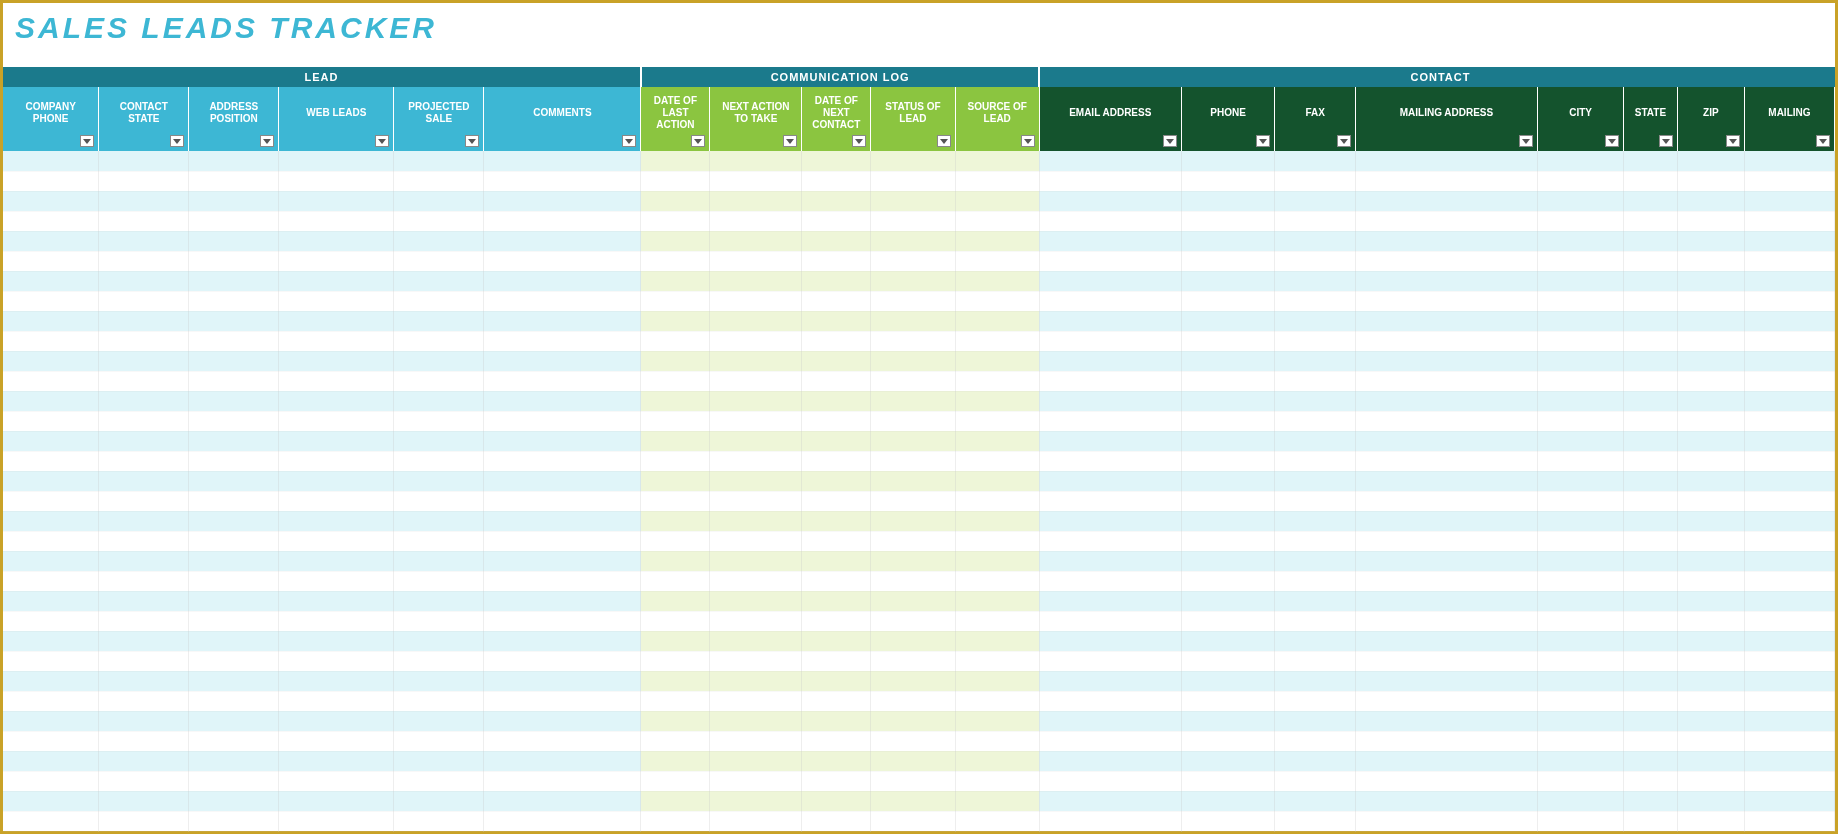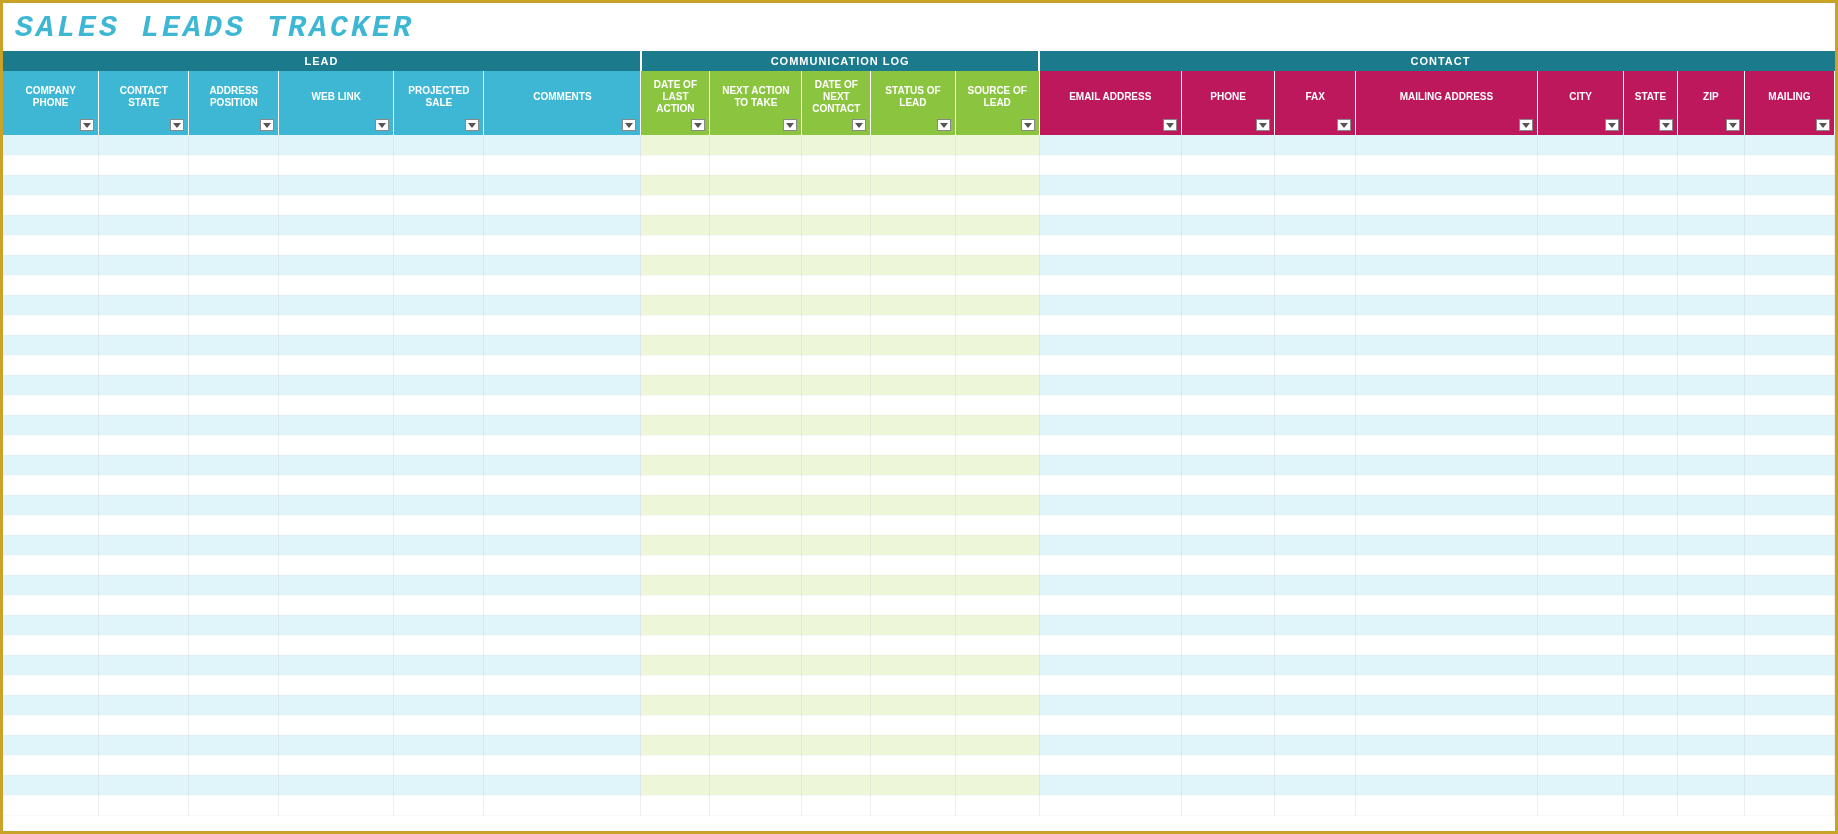--- a/index.html
+++ b/index.html
@@ -16,29 +16,30 @@
   height: 100%;
   background: #fff;
 }
 .title {
   font-size: 30px;
   font-weight: bold;
   font-style: italic;
   color: #3db7d4;
   letter-spacing: 3px;
   padding: 8px 12px 6px 12px;
-  font-family: Liberation Mono, monospace;
+  font-family: Liberation Sans, sans-serif;
 }
 .table-wrap {
   width: 100%;
 }
 table {
   width: 100%;
   border-collapse: collapse;
   table-layout: fixed;
+  margin-top: 16px;
 }
 .group-header th {
   background: #1b7a8c;
   color: #fff;
   font-size: 11px;
   font-weight: bold;
   text-align: center;
   padding: 4px;
   border-right: 2px solid #fff;
   letter-spacing: 1px;
@@ -50,21 +51,21 @@
   font-weight: bold;
   text-align: center;
   padding: 8px 4px 20px 4px;
   position: relative;
   vertical-align: middle;
   border-right: 1px solid rgba(255,255,255,0.3);
   line-height: 1.2;
 }
 .col-headers th.lead-col { background: #3db7d4; }
 .col-headers th.comm-col { background: #8bc540; }
-.col-headers th.contact-col { background: #be185d; text-align: center; }
+.col-headers th.contact-col { background: #14532d; text-align: center; }
 .filter-icon {
   position: absolute;
   bottom: 4px;
   right: 4px;
   width: 14px;
   height: 12px;
   background: #fff;
   border: 1px solid #888;
   display: flex;
   align-items: center;
@@ -142,21 +143,21 @@
       <thead>
         <tr class="group-header" id="group-row">
             <th colspan="6">LEAD</th>
             <th colspan="5">COMMUNICATION LOG</th>
             <th colspan="8">CONTACT</th>
           </tr>
         <tr class="col-headers" id="cols-row">
             <th class="lead-col"><span>COMPANY PHONE</span><div class="filter-icon"></div></th>
             <th class="lead-col"><span>CONTACT STATE</span><div class="filter-icon"></div></th>
             <th class="lead-col"><span>ADDRESS POSITION</span><div class="filter-icon"></div></th>
-            <th class="lead-col"><span>WEB LINK</span><div class="filter-icon"></div></th>
+            <th class="lead-col"><span>WEB LEADS</span><div class="filter-icon"></div></th>
             <th class="lead-col"><span>PROJECTED SALE</span><div class="filter-icon"></div></th>
             <th class="lead-col"><span>COMMENTS</span><div class="filter-icon"></div></th>
             <th class="comm-col"><span>DATE OF LAST ACTION</span><div class="filter-icon"></div></th>
             <th class="comm-col"><span>NEXT ACTION TO TAKE</span><div class="filter-icon"></div></th>
             <th class="comm-col"><span>DATE OF NEXT CONTACT</span><div class="filter-icon"></div></th>
             <th class="comm-col"><span>STATUS OF LEAD</span><div class="filter-icon"></div></th>
             <th class="comm-col"><span>SOURCE OF LEAD</span><div class="filter-icon"></div></th>
             <th class="contact-col"><span>EMAIL ADDRESS</span><div class="filter-icon"></div></th>
             <th class="contact-col"><span>PHONE</span><div class="filter-icon"></div></th>
             <th class="contact-col"><span>FAX</span><div class="filter-icon"></div></th>

